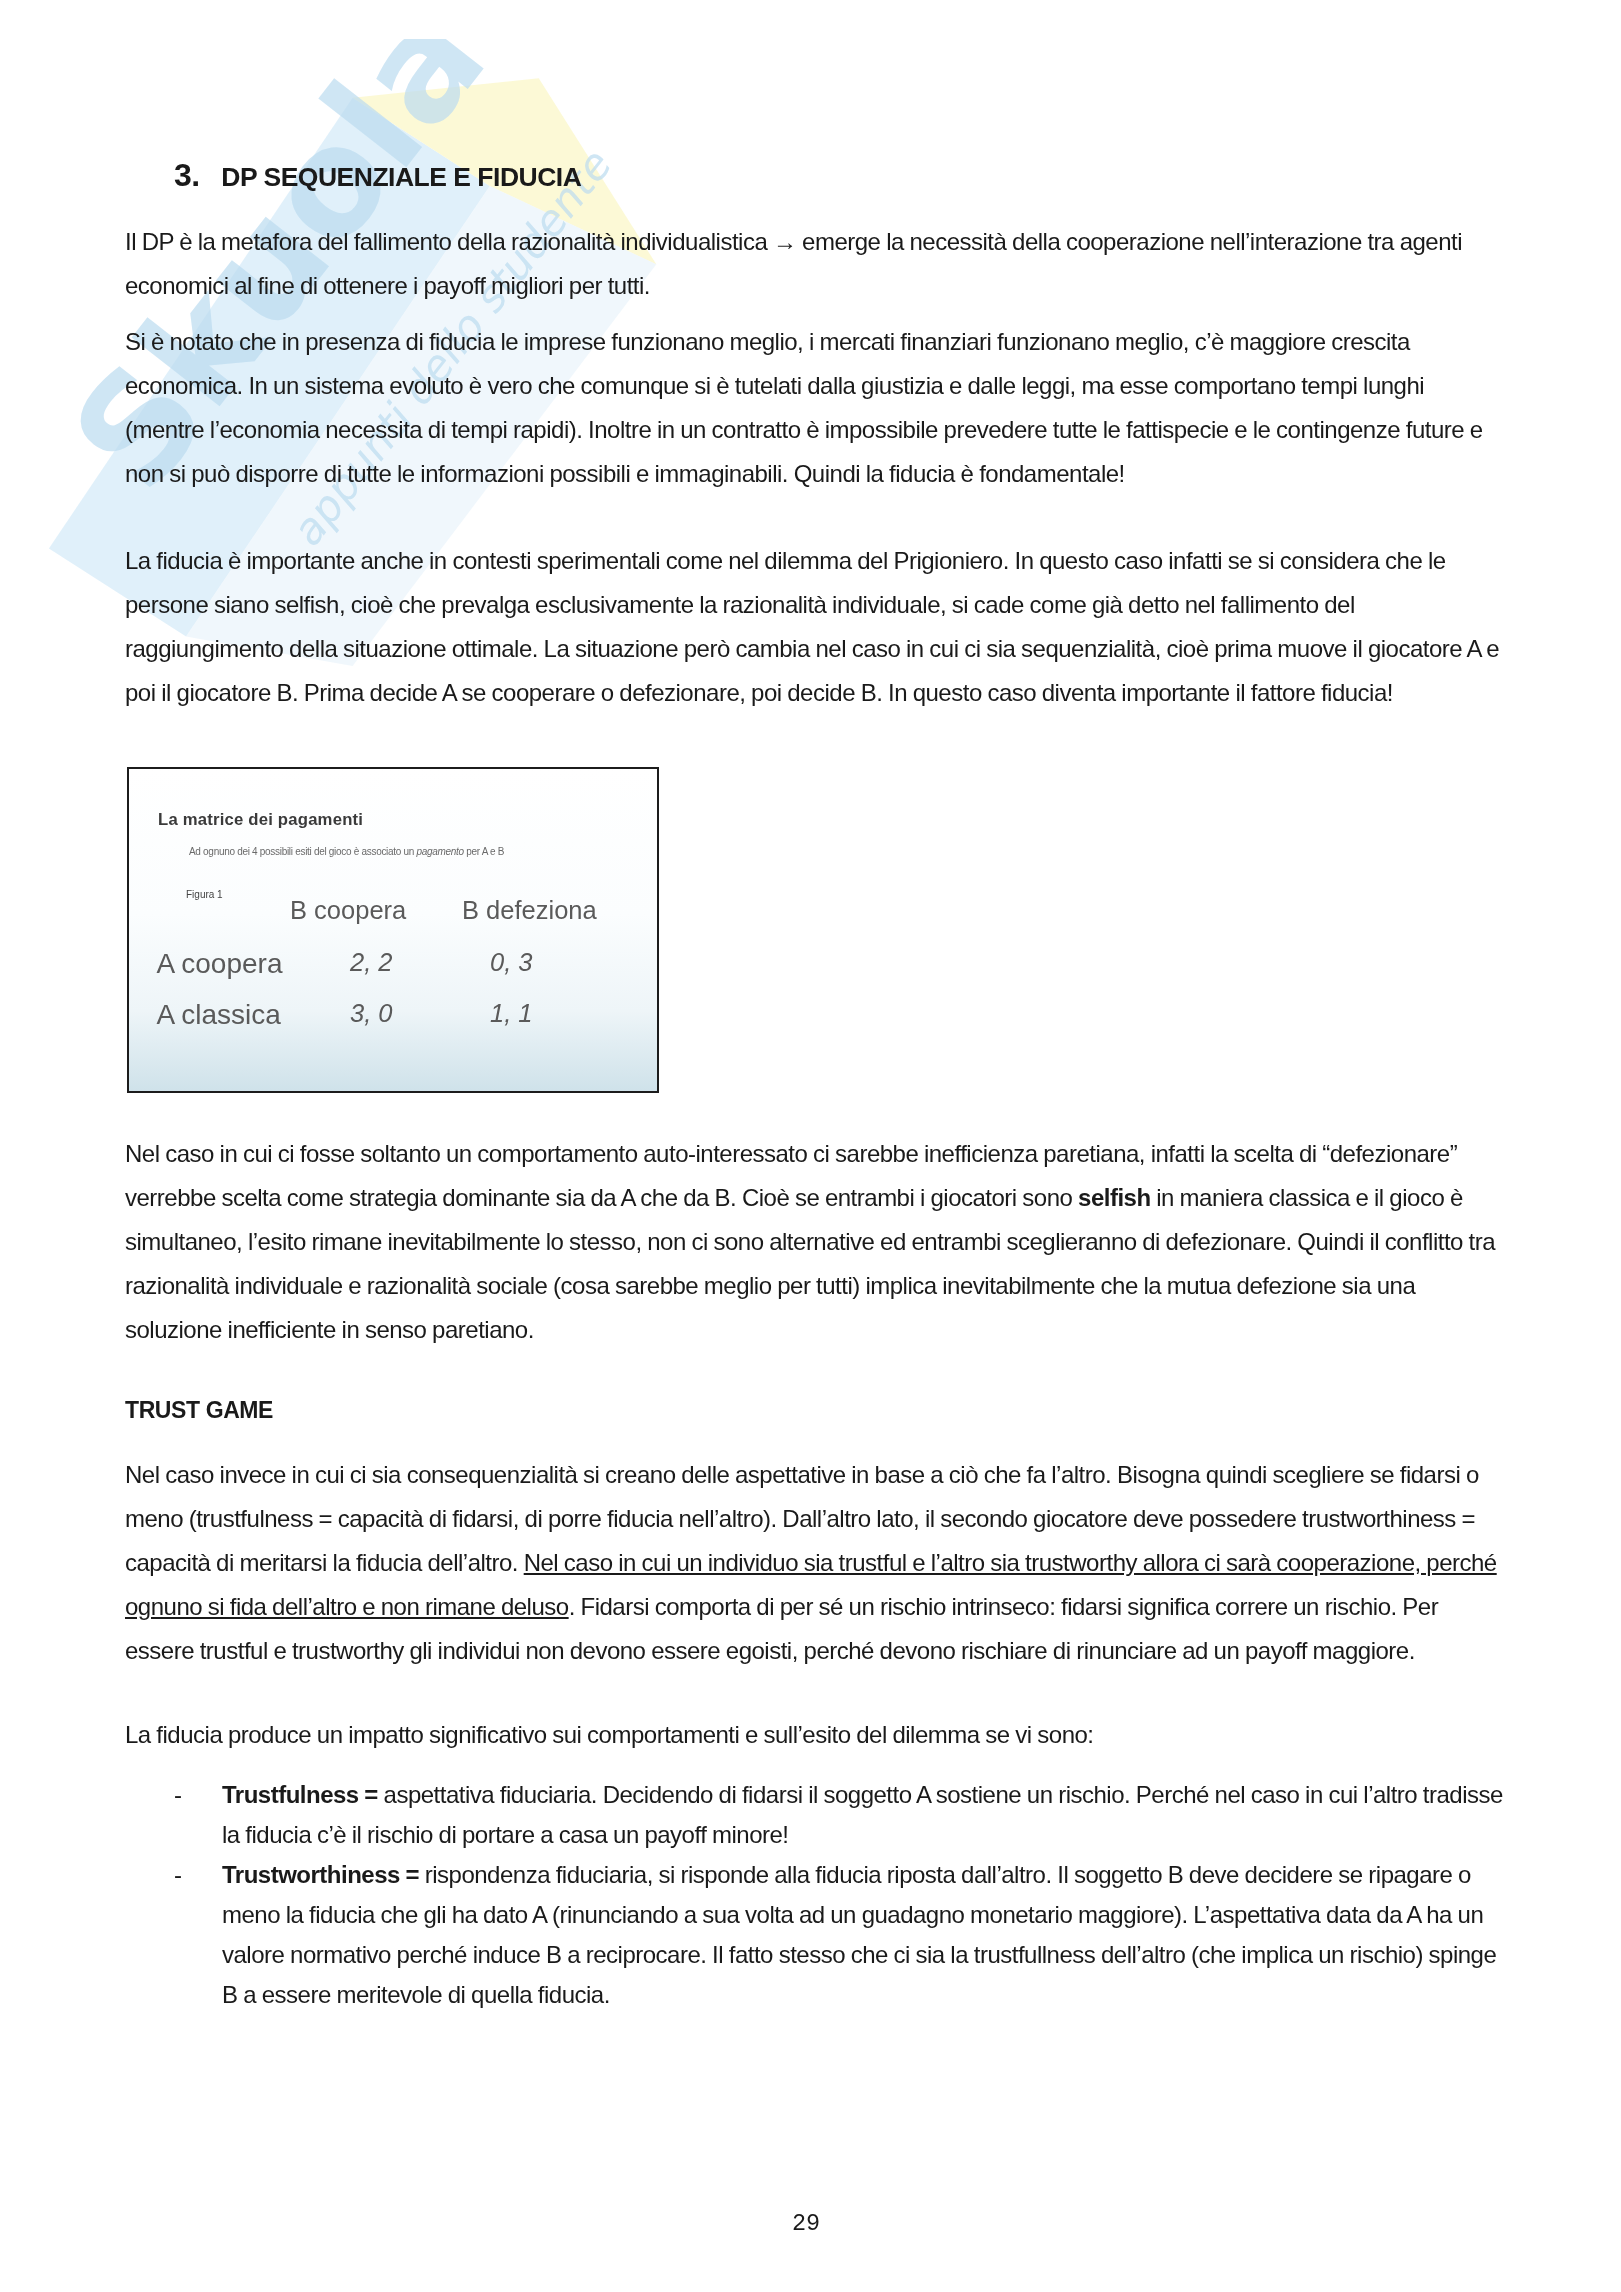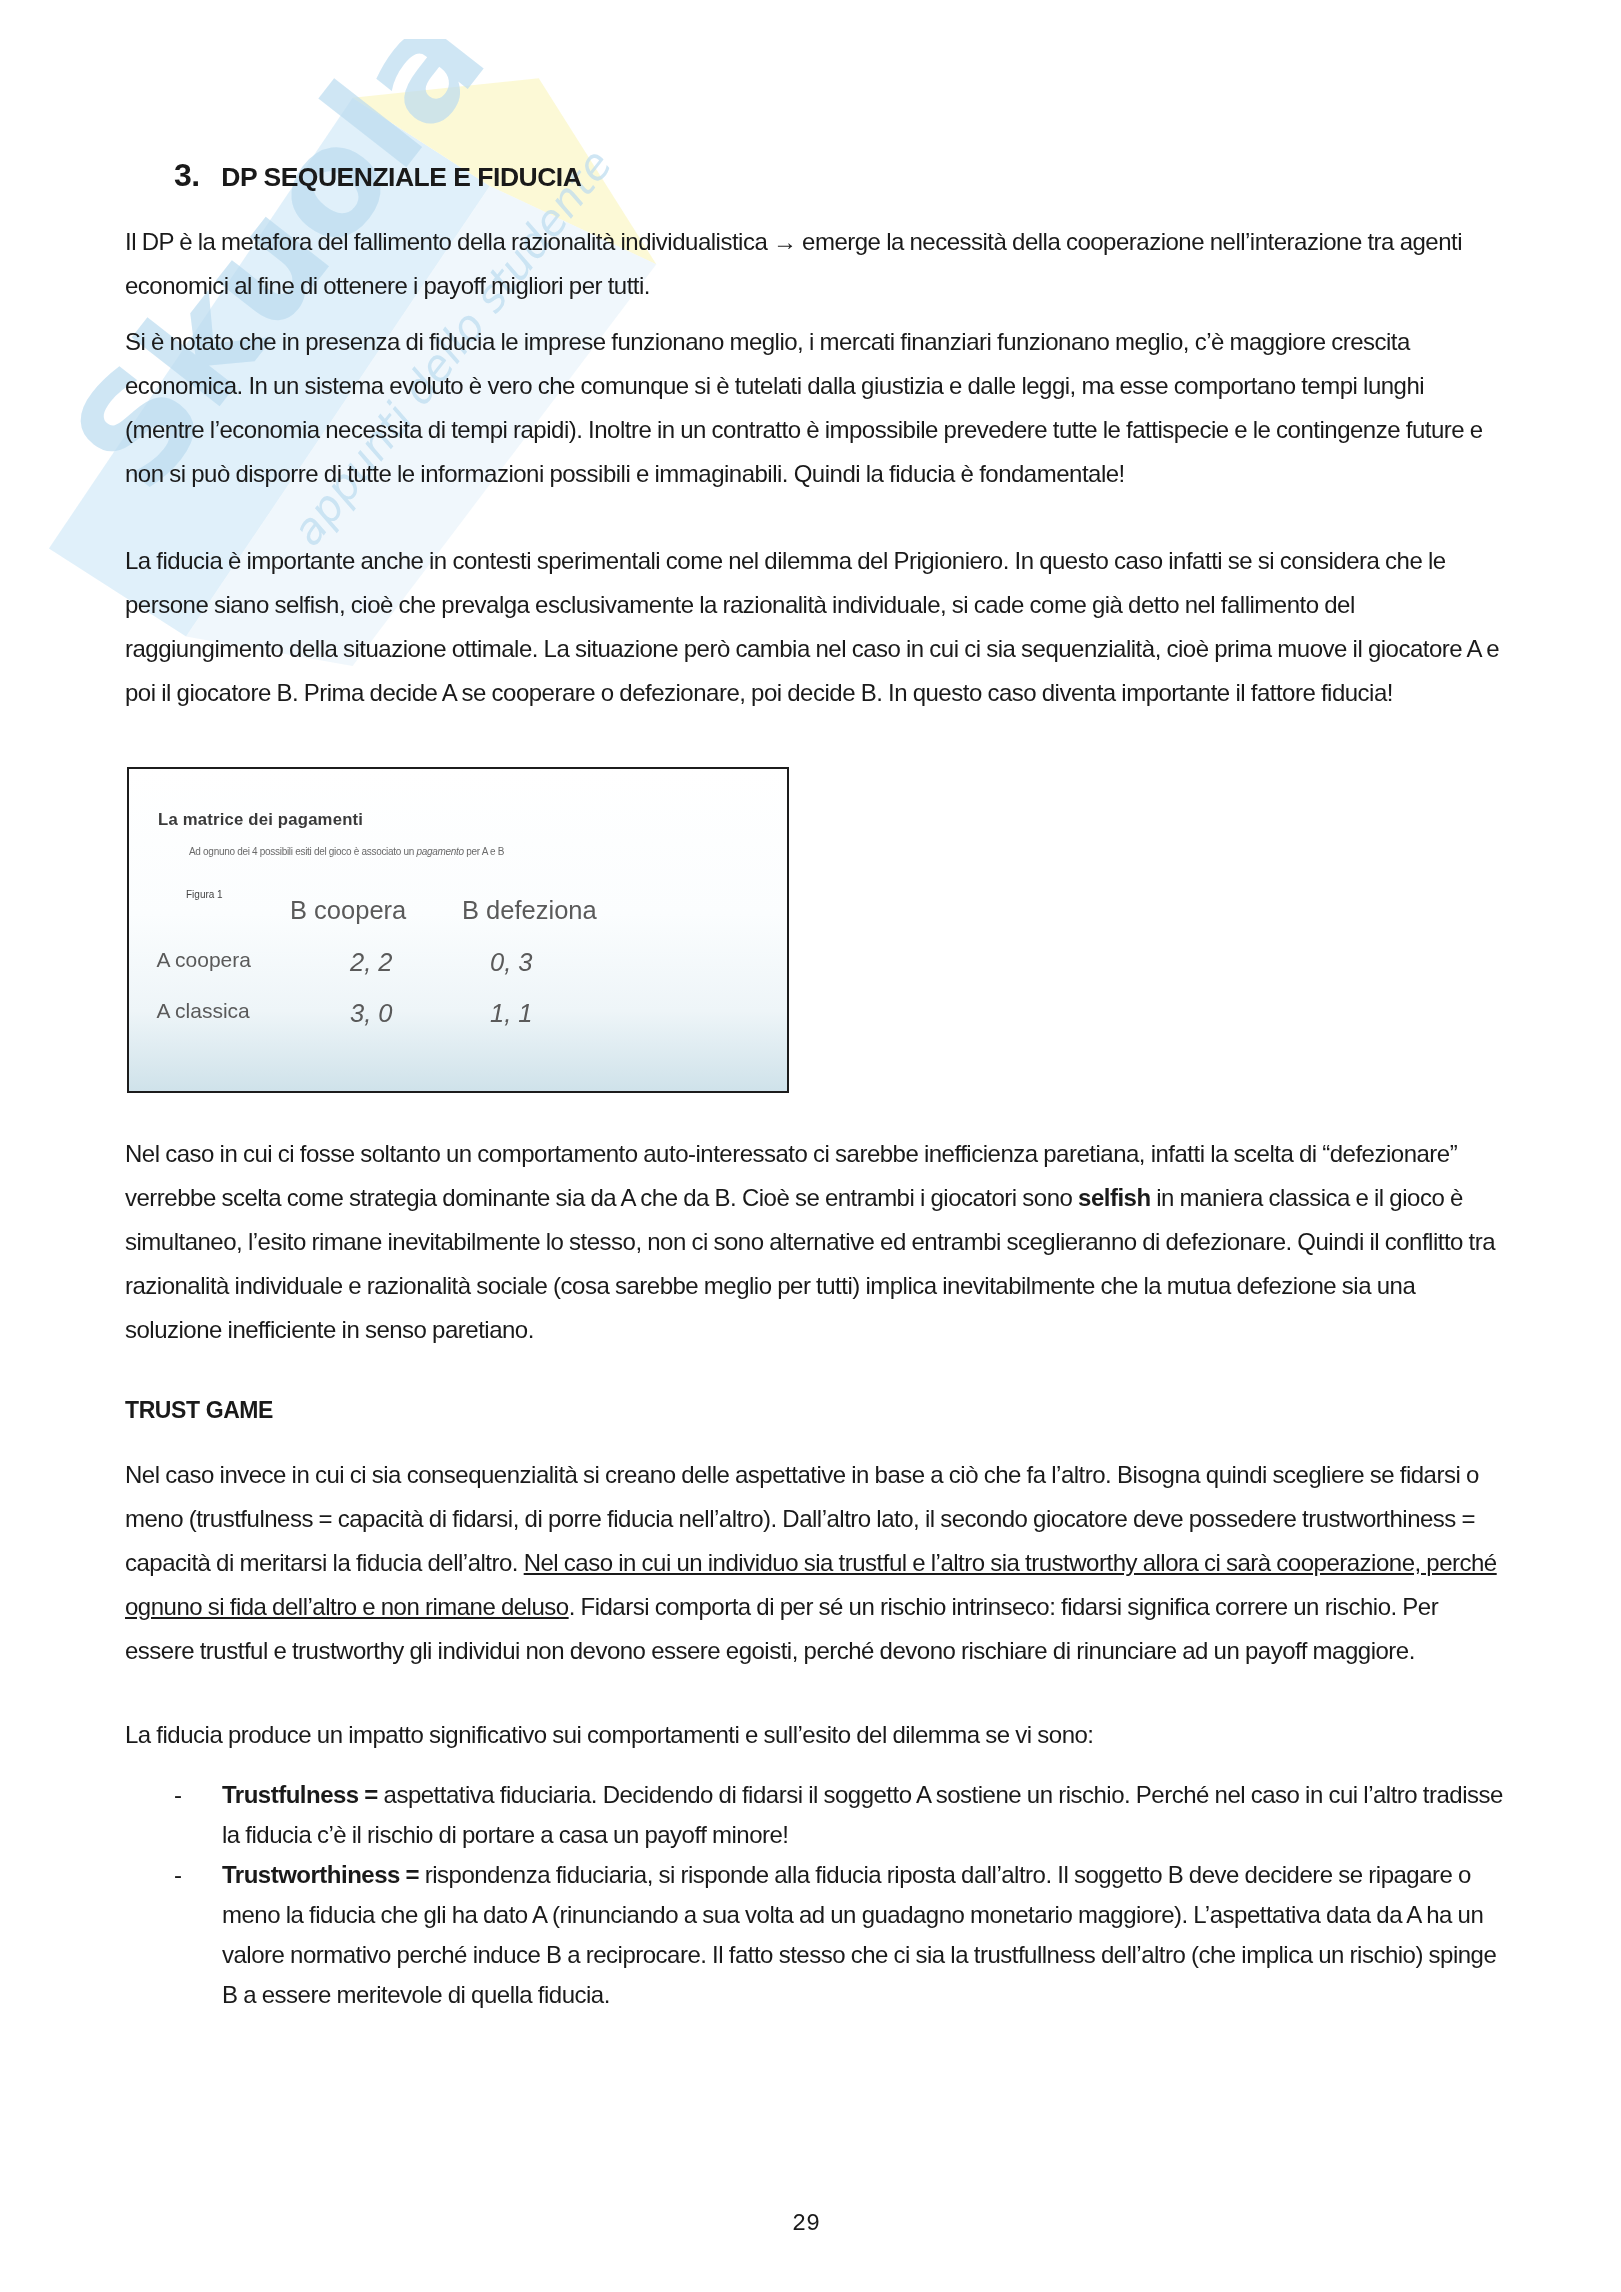--- a/index.html
+++ b/index.html
@@ -5,29 +5,29 @@
   html, body { margin:0; padding:0; background:#ffffff; }
   body { width:1621px; height:2293px; position:relative; overflow:hidden;
          font-family:"Liberation Sans", sans-serif; color:#1a1a1a; }
   .watermark { position:absolute; left:29px; top:39px; width:706px; height:627px; pointer-events:none; }
   .page { position:absolute; left:125px; top:0; width:1382px; }
   .heading { position:absolute; left:49px; top:157px; font-weight:bold; font-size:26.5px; letter-spacing:-0.5px;text-align:right; }
   .heading .num { font-size:32px; margin-right:21.6px; }
   .para { position:absolute; left:0; width:1382px; font-size:24px; line-height:44px; letter-spacing:-0.5px; word-spacing:-0.5px; }
   .para u { text-decoration:underline; }
   .subhead { position:absolute; left:0; font-weight:bold; font-size:23px; letter-spacing:-0.4px; }
-  .figure { position:absolute; left:127px; top:767px; width:662px; height:326px; border:2.9px solid #1c1c1c;
+  .figure { position:absolute; left:127px; top:767px; width:532px; height:326px; border:2.9px solid #1c1c1c;
             background:linear-gradient(180deg,#ffffff 0%,#fbfdfe 45%,#eef5f8 75%,#cfe2ea 100%);
             font-family:"Liberation Sans", sans-serif; box-sizing:border-box;padding-left:36px; }
   .fig-title { position:absolute; left:29px; top:41px; font-size:16.7px; font-weight:bold; color:#3a3a3a; letter-spacing:0.2px; }
   .fig-sub { position:absolute; left:60px; top:77px; font-size:10px; color:#6a6a6a; letter-spacing:-0.3px; }
   .fig-sub i { font-style:italic; }
   .fig-label { position:absolute; left:57px; top:120px; font-size:10px; color:#444; }
   .fig-col { position:absolute; top:127px; font-size:25.5px; color:#5a5a5a; }
-  .fig-row { position:absolute; left:27.4px; font-size:21px; color:#5a5a5a; }
+  .fig-row { position:absolute; left:27.4px; font-size:28px; color:#5a5a5a; }
   .fig-cell { position:absolute; font-size:25.5px; color:#5a5a5a;font-style:italic; }
   .bullets { position:absolute; left:0; width:1382px; }
   .bullet { position:relative; padding-left:97px; font-size:24px; line-height:40px; letter-spacing:-0.5px; word-spacing:-0.5px; }
   .bullet .dash { position:absolute; left:49px; top:0; }
   .pagenum { position:absolute; left:792px; top:2210px; font-size:23.5px;font-family:Liberation Mono, monospace; }
 </style>
 </head>
 <body>
 
 <svg class="watermark" viewBox="0 0 720 640">

